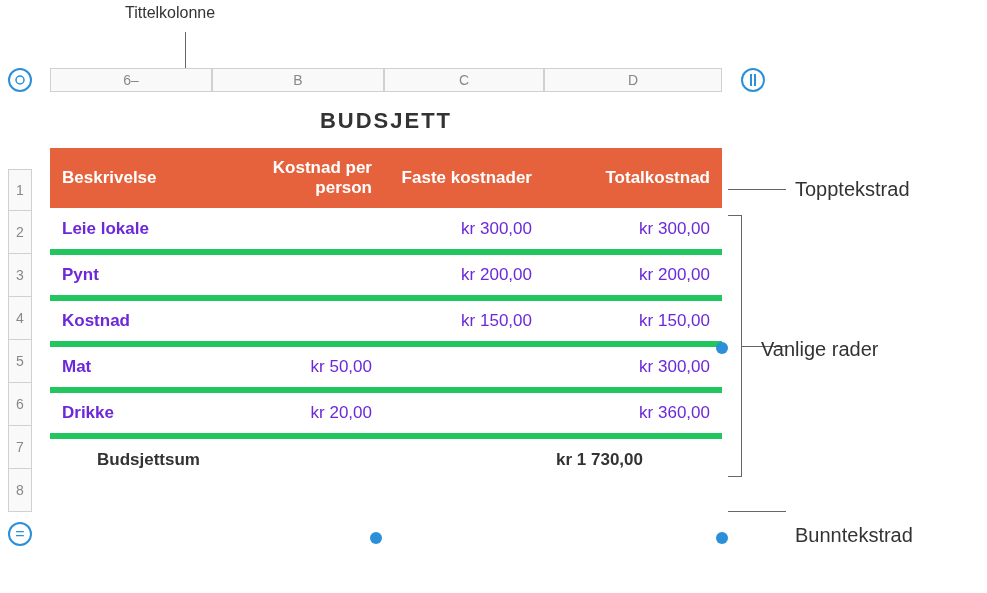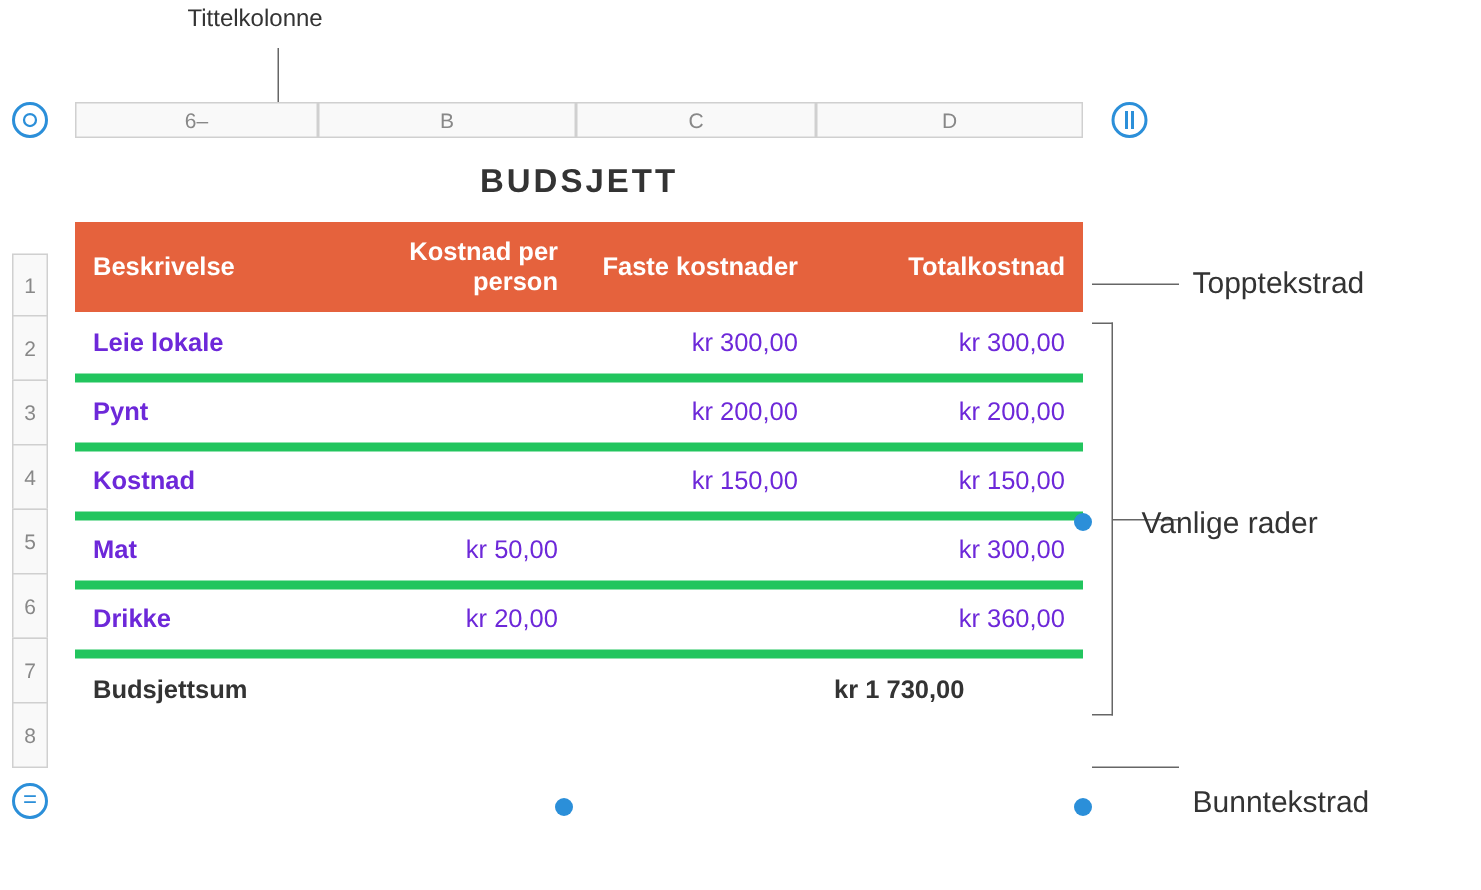--- a/index.html
+++ b/index.html
@@ -159,20 +159,21 @@
     tbody td:nth-child(2),
     tbody td:nth-child(3),
     tbody td:nth-child(4) { text-align: right; font-weight: 400; }
     tfoot td {
       padding: 10px 12px;
       font-size: 17px;
       color: #333;
       border-top: 2px solid #ccc;
       font-weight: 600;
       height: 44px;
+      text-align: right;
     }
     tfoot td:nth-child(4) { text-align: left; }
     .col-a { width: 162px; }
     .col-b { width: 172px; }
     .col-c { width: 160px; }
     .col-d { width: 178px; }
 
     
     .callout-r {
       position: absolute;

